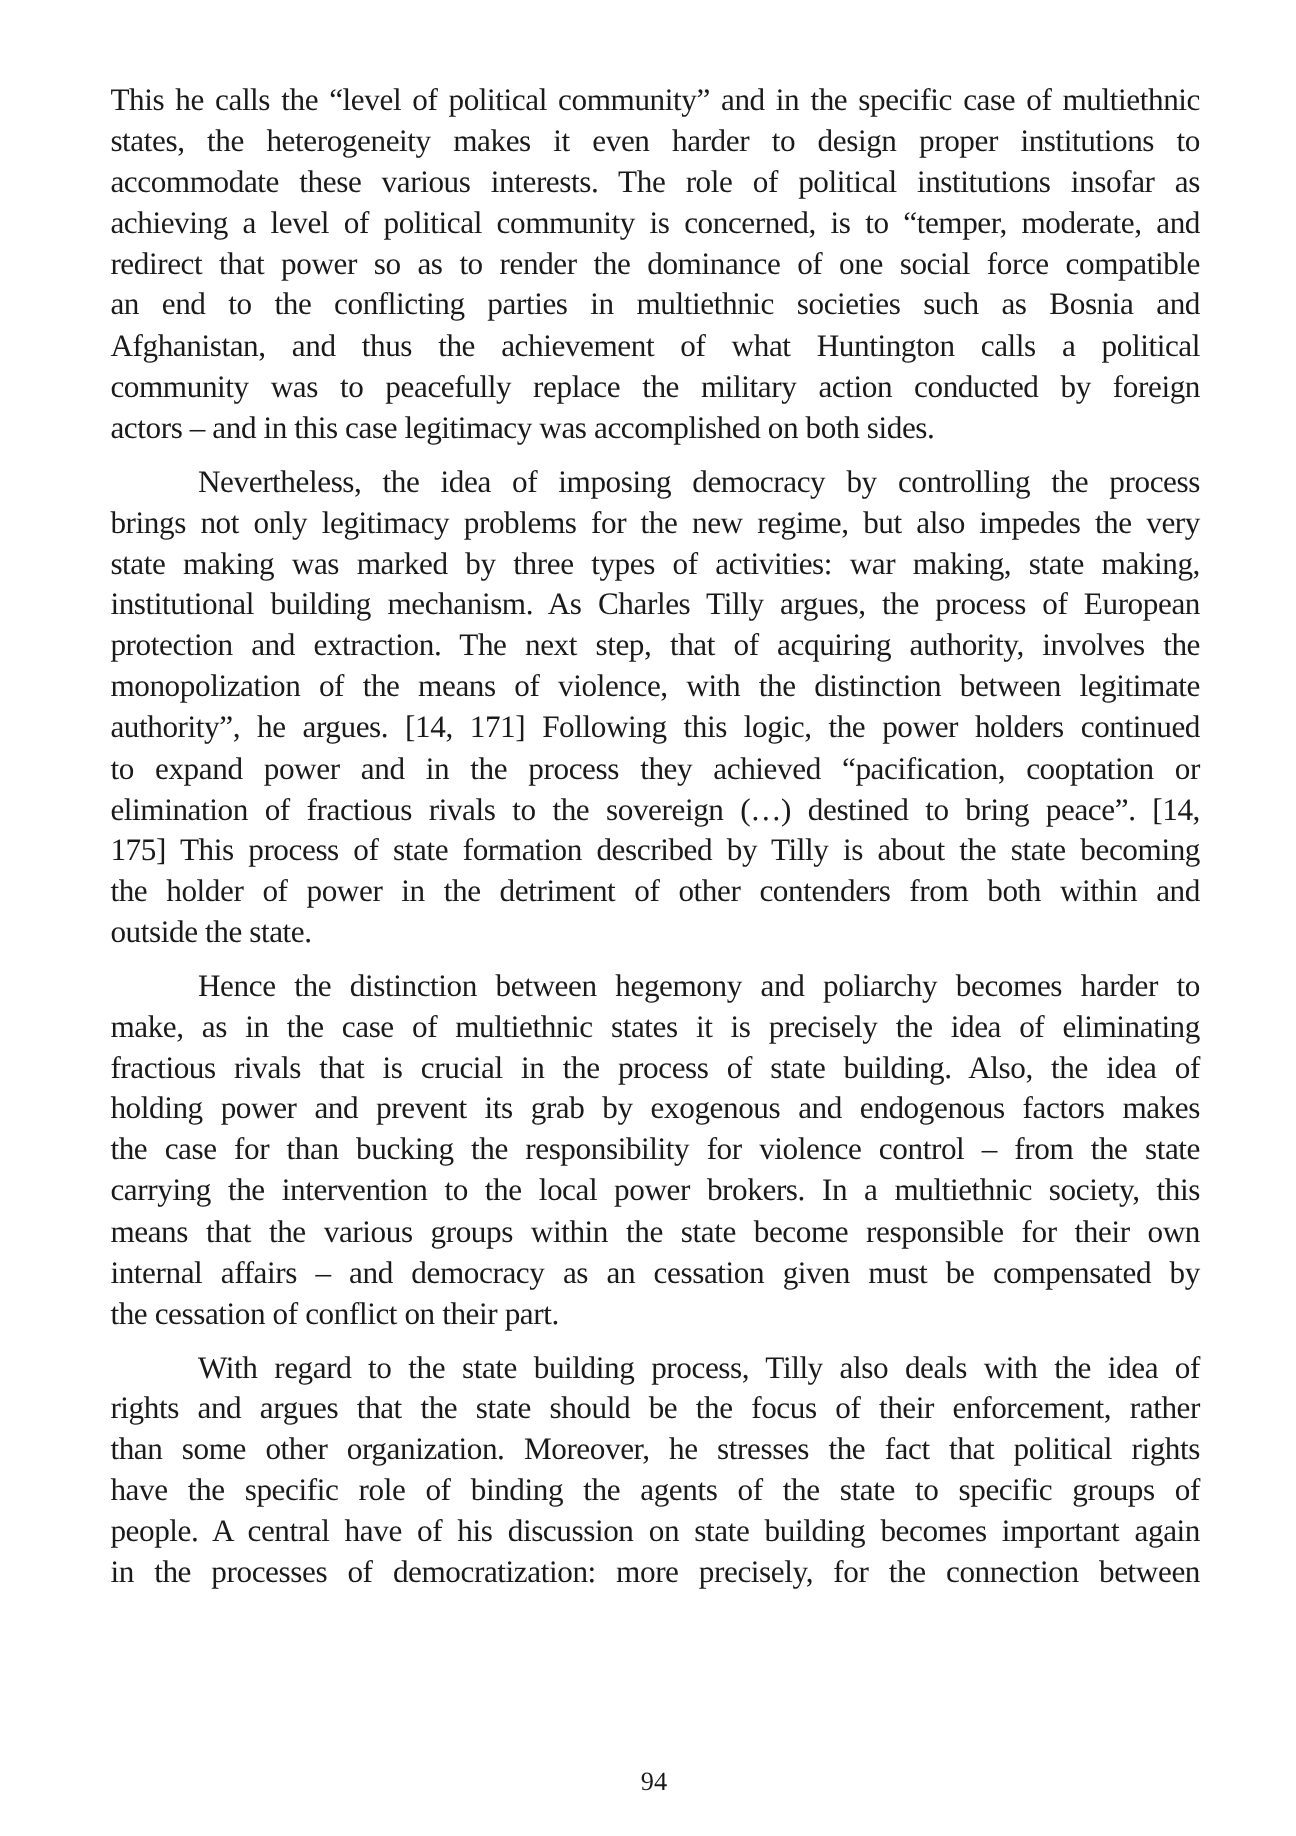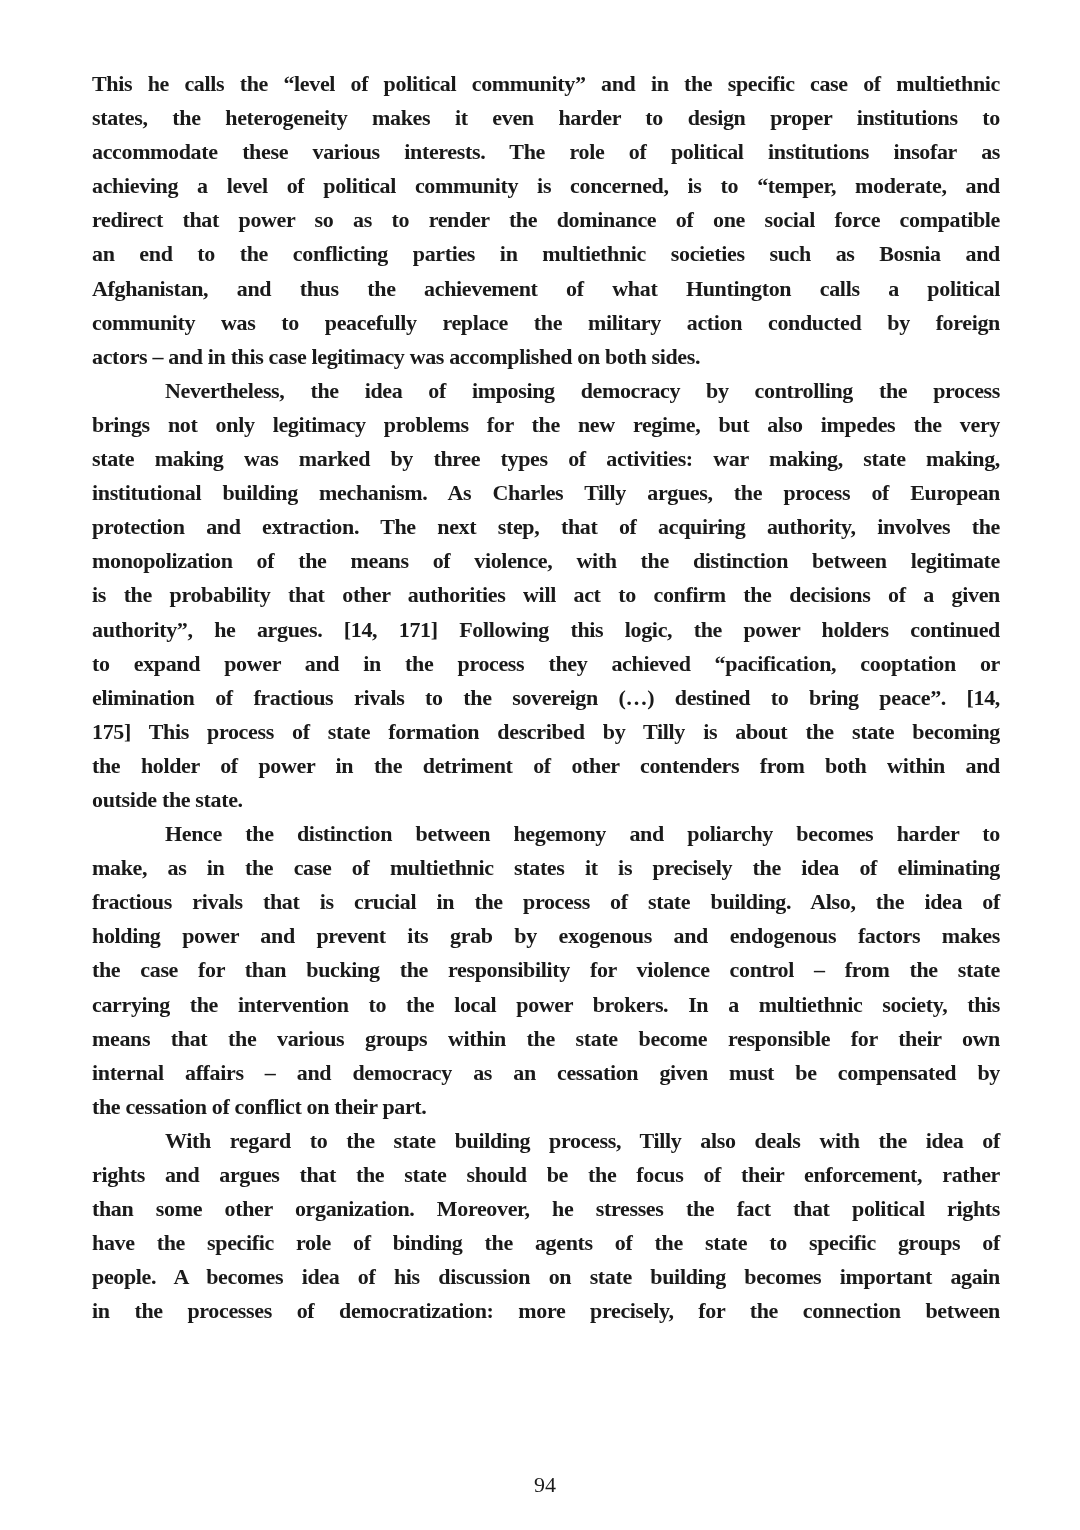--- a/index.html
+++ b/index.html
@@ -18,33 +18,33 @@
     .page-body {
       position: absolute;
       left: 92px;
       top: 67px;
       width: 908px;
     }
     .line {
       display: block;
       height: 34.1px;
       line-height: 34.1px;
-      font-size: 22px;
+      font-size: 26px;
       white-space: nowrap;
       text-align: justify;
       text-align-last: justify;
       letter-spacing: -0.35px;
       overflow: visible;
-      font-weight: bold;
     }
     .line.last {
       text-align-last: left;
     }
     .line.indent {
       padding-left: 73px;
+      margin-top: 11px;
     }
     .line-inner {
       display: inline-block;
       width: 100%;
       text-align: justify;
       text-align-last: justify;
       white-space: normal;
     }
     .line.last .line-inner {
       text-align-last: left;
@@ -78,21 +78,20 @@
       <span class="line last"><span class="line-inner">actors – and in this case legitimacy was accomplished on both sides.</span></span>
     </div>
 
     <div class="paragraph">
       <span class="line indent"><span class="line-inner">Nevertheless, the idea of imposing democracy by controlling the process</span></span>
       <span class="line"><span class="line-inner">brings not only legitimacy problems for the new regime, but also impedes the very</span></span>
       <span class="line"><span class="line-inner">state making was marked by three types of activities: war making, state making,</span></span>
       <span class="line"><span class="line-inner">institutional building mechanism. As Charles Tilly argues, the process of European</span></span>
       <span class="line"><span class="line-inner">protection and extraction. The next step, that of acquiring authority, involves the</span></span>
       <span class="line"><span class="line-inner">monopolization of the means of violence, with the distinction between legitimate</span></span>
-      <span class="line"><span class="line-inner">is the probability that other authorities will act to confirm the decisions of a given</span></span>
       <span class="line"><span class="line-inner">authority”, he argues. [14, 171] Following this logic, the power holders continued</span></span>
       <span class="line"><span class="line-inner">to expand power and in the process they achieved “pacification, cooptation or</span></span>
       <span class="line"><span class="line-inner">elimination of fractious rivals to the sovereign (…) destined to bring peace”. [14,</span></span>
       <span class="line"><span class="line-inner">175] This process of state formation described by Tilly is about the state becoming</span></span>
       <span class="line"><span class="line-inner">the holder of power in the detriment of other contenders from both within and</span></span>
       <span class="line last"><span class="line-inner">outside the state.</span></span>
     </div>
 
     <div class="paragraph">
       <span class="line indent"><span class="line-inner">Hence the distinction between hegemony and poliarchy becomes harder to</span></span>
@@ -104,20 +103,20 @@
       <span class="line"><span class="line-inner">means that the various groups within the state become responsible for their own</span></span>
       <span class="line"><span class="line-inner">internal affairs – and democracy as an cessation given must be compensated by</span></span>
       <span class="line last"><span class="line-inner">the cessation of conflict on their part.</span></span>
     </div>
 
     <div class="paragraph">
       <span class="line indent"><span class="line-inner">With regard to the state building process, Tilly also deals with the idea of</span></span>
       <span class="line"><span class="line-inner">rights and argues that the state should be the focus of their enforcement, rather</span></span>
       <span class="line"><span class="line-inner">than some other organization. Moreover, he stresses the fact that political rights</span></span>
       <span class="line"><span class="line-inner">have the specific role of binding the agents of the state to specific groups of</span></span>
-      <span class="line"><span class="line-inner">people. A becomes idea of his discussion on state building becomes important again</span></span>
+      <span class="line"><span class="line-inner">people. A central have of his discussion on state building becomes important again</span></span>
       <span class="line"><span class="line-inner">in the processes of democratization: more precisely, for the connection between</span></span>
     </div>
 
   </div>
 
   <div class="page-number">94</div>
 </div>
 
 </body></html>

